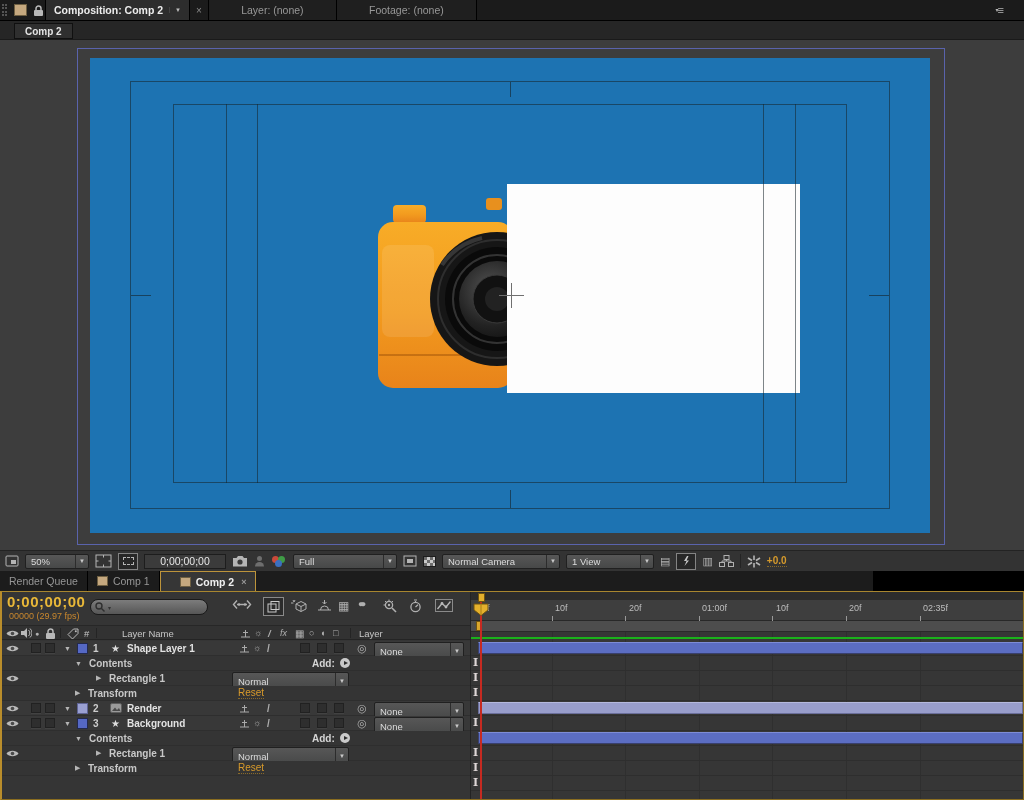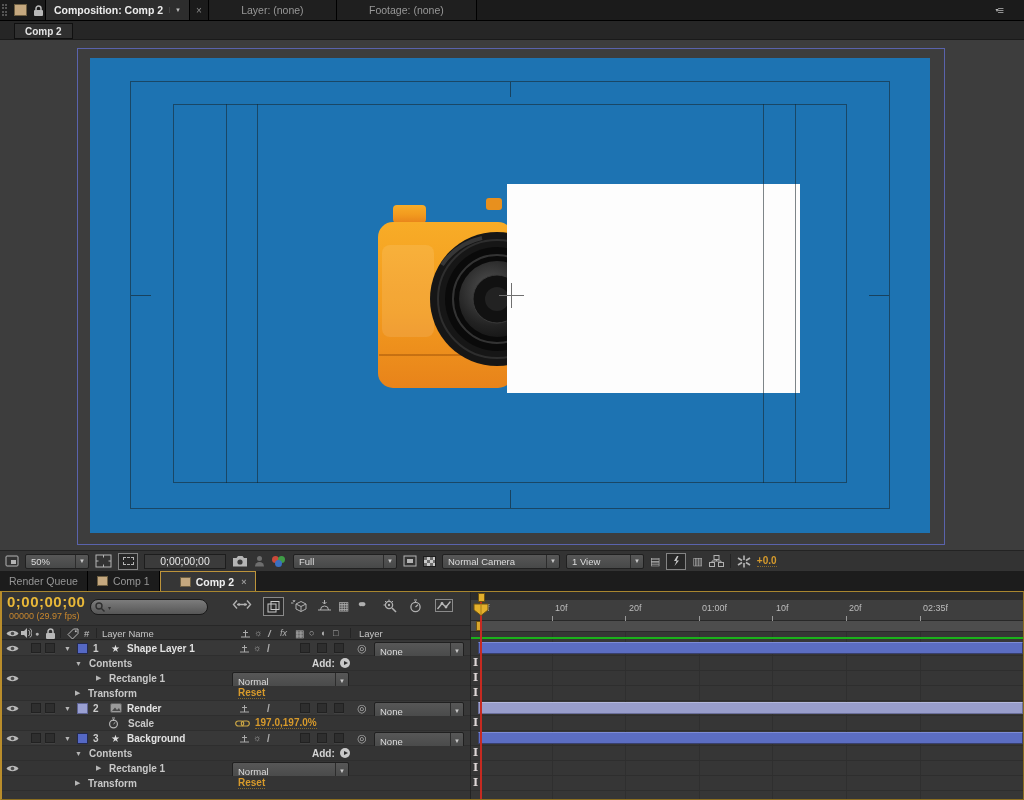--- a/index.html
+++ b/index.html
@@ -51,21 +51,21 @@
   .boxed{width:20px;height:17px;border:1px solid #848484;background:#272727;display:flex;align-items:center;justify-content:center}
   .roi-inner{width:11px;height:8px;border:1px dashed #b5b5b5}
   .checker{width:13px;height:11px;border:1px solid #1d1d1d;background:repeating-conic-gradient(#c9c9c9 0 25%,#6d6d6d 0 50%) 0 0/6px 6px}
   .rgbdots{position:relative;width:16px;height:12px}
   .rgbdots i{position:absolute;width:7px;height:7px;border-radius:50%}
   .vsep{width:1px;height:14px;background:#242424}
   .charic{font-size:11px;color:#b5b5b5;line-height:1}
   .exposure{color:#d79b2c;font-weight:bold;border-bottom:1px dotted #8a6a28;font-size:10px}
 
   
-  .tlbar{position:absolute;left:0;top:571px;width:1024px;height:20px;background:#1c1c1c;display:flex;align-items:stretch}
+  .tlbar{position:absolute;left:0;top:571px;width:873px;height:20px;background:#1c1c1c;display:flex;align-items:stretch}
   .tltab{display:flex;align-items:center;gap:5px;padding:0 9px;color:#969696;font-size:10.5px;border-right:1px solid #000}
   .tltab .tan{width:11px;height:10px;background:#c5a87f;border:1px solid #6e5f42}
   .tltab.active{background:#363636;border:1px solid #bd943b;border-bottom:none;color:#f0f0f0;font-weight:bold;z-index:5}
   .tltab .x{color:#9a9a9a;font-size:9px;margin-left:2px}
 
   
   .tl{position:absolute;left:0;top:591px;width:1024px;height:209px;background:#353535;
       border-top:1px solid #a8862f;border-left:2px solid #b98d2b;border-right:1px solid #8a6d20;border-bottom:1px solid #8a6d20}
   .tl-left{position:absolute;left:0;top:0;width:468px;height:100%}
   .tl-right{position:absolute;left:468px;right:0;top:0;height:100%;background:#363636;border-left:1px solid #232323;overflow:hidden}
@@ -87,21 +87,21 @@
   .p{position:absolute;top:0;height:14px;display:flex;align-items:center}
   .lname{font-weight:bold;color:#e2e2e2;font-size:10px}
   .plabel{color:#c8c8c8;font-size:10px;font-weight:bold}
   .exp{font-size:7px;color:#b5b5b5}
   .cbx{width:10px;height:10px;background:#2e2e2e;border:1px solid #212121;box-shadow:0 1px 0 rgba(255,255,255,.05)}
   .swatch{width:11px;height:11px;border:1px solid #23294d}
   .sw-blue{background:#5568c4}
   .sw-lav{background:#9aa0d2;border-color:#5f6494}
   .num{font-weight:bold;color:#cccccc}
   .star-ic{color:#dcdcdc;font-size:10px}
-  .link{color:#d79a2b;font-weight:bold;border-bottom:1px dotted #8a6a28}
+  .link{color:#d79a2b;font-weight:normal;border-bottom:1px dotted #8a6a28}
   .adlbl{color:#d5d5d5;font-weight:bold}
   .add-circle{width:10px;height:10px;border-radius:50%;background:#c9c9c9;position:relative;margin-left:3px}
   .add-circle::after{content:"";position:absolute;left:4px;top:2.5px;border-left:4px solid #2b2b2b;border-top:2.5px solid transparent;border-bottom:2.5px solid transparent}
   .rowdd{position:absolute;height:18px;top:1px}
   .pick{font-size:11px;color:#b5b5b5}
   .swic{color:#b0b0b0}
 
   
   .ruler{position:absolute;left:0;top:0;right:0;height:29px;background:#3e3e3e;border-bottom:1px solid #282828}
   .ruler .top{position:absolute;left:0;top:0;right:0;height:8px;background:#2c2c2c}
@@ -249,21 +249,21 @@
       <svg width="14" height="12" viewBox="0 0 14 12">
           <rect x="1" y="1" width="12" height="10" fill="none" stroke="#b5b5b5"></rect>
           <rect x="4" y="4" width="6" height="4" fill="#b5b5b5"></rect>
         </svg>
     </span>
     <span class="checker"></span>
     <div class="dd" style="width:118px">
       <span class="l">Normal Camera</span>
         <span class="a">▼</span>
     </div>
-    <div class="dd" style="width:78px">
+    <div class="dd" style="width:88px">
       <span class="l">1 View</span>
         <span class="a">▼</span>
     </div>
     <span class="charic">▤</span>
     <div class="boxed">
       <svg width="10" height="12" viewBox="0 0 10 12">
           <path d="M6 1 L3 6 h2.5 L3.5 11 8 5.5 H5.5 L7.5 1z" fill="#c9c9c9"></path>
         </svg>
     </div>
     <span class="charic">▥</span>
@@ -392,21 +392,21 @@
           </span>
         <span class="hsep" style="left:58px"></span>
         <span class="hp" style="left:65px">
             <svg width="12" height="11" viewBox="0 0 12 11">
               <path d="M1 6.5 L6.5 1 H11 V5.5 L5.5 11 Z" fill="none" stroke="#b9b9b9"></path>
               <circle cx="8.8" cy="3.2" r="1" fill="#b9b9b9"></circle>
             </svg>
           </span>
         <span class="hp" style="left:82px">#</span>
         <span class="hsep" style="left:94px"></span>
-        <span class="hp" style="left:100px">Layer Name</span>
+        <span class="hp" style="left:120px">Layer Name</span>
         <span class="hp swic" style="left:238px">
             <svg width="11" height="9" viewBox="0 0 11 9">
               <path d="M1 8 h9 M5.5 1 v7 M3 3.5 h5" stroke="#aaa" fill="none"></path>
             </svg>
           </span>
         <span class="hp swic" style="left:252px;font-size:9px">☼</span>
         <span class="hp swic" style="left:266px;font-weight:bold;font-style:italic">/</span>
         <span class="hp swic" style="left:278px;font-style:italic;font-size:9px">fx</span>
         <span class="hp swic" style="left:293px;font-size:10px">▦</span>
         <span class="hp swic" style="left:307px;font-size:9px">○</span>
@@ -533,38 +533,20 @@
           <span class="p" style="left:332px">
               <span class="cbx"></span>
             </span>
           <span class="p pick" style="left:355px">◎</span>
           <div class="dd rowdd" style="left:372px;width:90px">
               <span class="l">None</span>
               <span class="a">▼</span>
             </div>
         </div>
 
-        <div class="lrow prop">
-          <span class="p" style="left:106px">
-              <svg width="11" height="12" viewBox="0 0 11 12">
-                <circle cx="5.5" cy="7" r="3.9" fill="none" stroke="#b5b5b5" stroke-width="1.2"></circle>
-                <path d="M4 1 h3 M5.5 2 v2 M5.5 7 L7.4 5.2" stroke="#b5b5b5" fill="none"></path>
-              </svg>
-            </span>
-          <span class="p plabel" style="left:126px">Scale</span>
-          <span class="p" style="left:233px">
-              <svg width="15" height="9" viewBox="0 0 15 9">
-                <rect x="0.7" y="2" width="8" height="5" rx="2.5" fill="none" stroke="#c9a545" stroke-width="1.2"></rect>
-                <rect x="6.3" y="2" width="8" height="5" rx="2.5" fill="none" stroke="#c9a545" stroke-width="1.2"></rect>
-              </svg>
-            </span>
-          <span class="p" style="left:253px">
-              <span class="link">197.0,197.0%</span>
-            </span>
-        </div>
 
         <div class="lrow">
           <span class="p" style="left:4px">
               <svg width="13" height="9" viewBox="0 0 13 9">
                 <path d="M.5 4.5 C3 .8 10 .8 12.5 4.5 C10 8.2 3 8.2 .5 4.5 Z" fill="#b9b9b9"></path>
                 <circle cx="6.5" cy="4.5" r="1.8" fill="#4a4a4a"></circle>
               </svg>
             </span>
           <span class="p" style="left:29px">
               <span class="cbx"></span>

